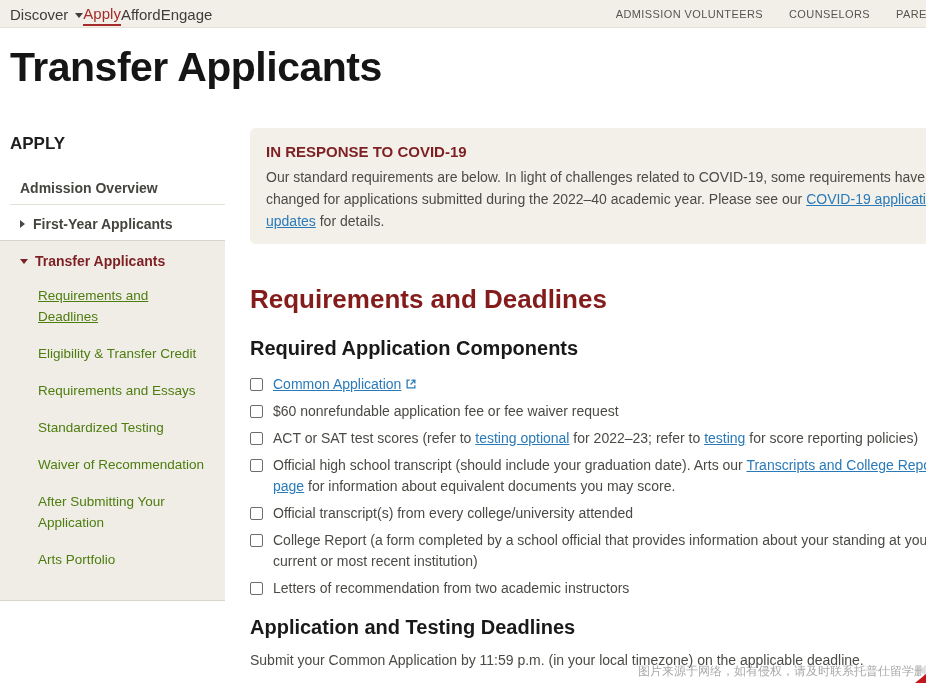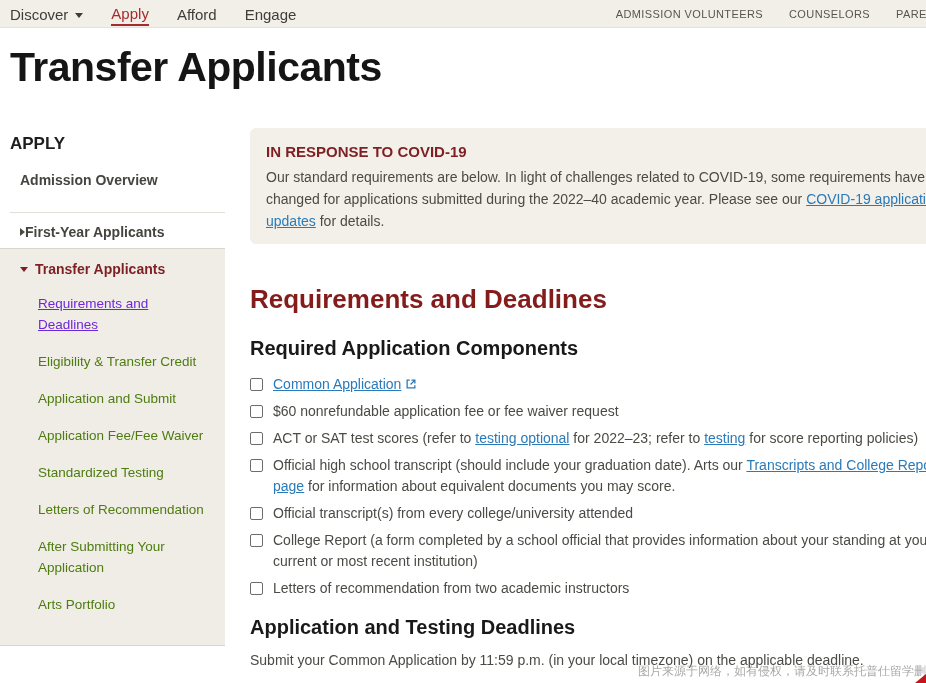--- a/index.html
+++ b/index.html
@@ -10,57 +10,57 @@
     color:#4b4a45;
   }
   a{cursor:pointer;}
   
   .nav{
     width:960px;height:28px;box-sizing:border-box;
     background:#f2efe9;border-bottom:1px solid #e6e2d8;
     display:flex;align-items:center;padding:0 10px;
     font-size:15px;
   }
-  .nav-left{display:flex;gap:28px;align-items:center;}
+  .nav-left{display:flex;align-items:center;}
   .nav-left a{display:inline-block;color:#3e3d38;text-decoration:none;padding:4px 0 2px;}
   .nav-left a.active{color:#a62b2b;border-bottom:2px solid #a62b2b;}
   .caret-down{display:inline-block;width:0;height:0;margin-left:7px;vertical-align:2px;
     border-left:4px solid transparent;border-right:4px solid transparent;border-top:5px solid #3e3d38;}
   .nav-right{margin-left:auto;display:flex;gap:26px;font-size:11px;letter-spacing:.4px;
     color:#56554f;white-space:nowrap;padding-top:1px;}
   .nav-right a{color:#56554f;text-decoration:none;}
   
   h1.page-title{
     margin:14px 0 0 10px;font-size:41px;line-height:50px;font-weight:bold;
     color:#151515;letter-spacing:-.5px;
   }
   
   .layout{display:flex;align-items:flex-start;margin-top:36px;}
   
   .sidebar{width:225px;flex:none;font-size:13.5px;color:#4b4a45;padding-top:6px;box-sizing:border-box;}
   .sb-apply{font-size:17px;font-weight:bold;color:#1e1e1e;padding:0 0 10px 10px;}
-  .sb-overview{margin-left:10px;padding:8px 0 24px 10px;border-bottom:1px solid #e2dfd6;
-    font-weight:bold;color:#45443f;font-size:14px;}
+  .sb-overview{margin-left:10px;padding:8px 0 8px 10px;border-bottom:1px solid #e2dfd6;
+    font-weight:bold;color:#45443f;font-size:14px;margin-top:8px;}
   .sb-overview a{color:#45443f;text-decoration:none;}
   .sb-collapsed{margin-left:10px;padding:11px 0 8px 10px;font-weight:bold;color:#45443f;
-    display:flex;align-items:center;font-size:14px;}
+    display:flex;align-items:center;gap:8px;font-size:14px;}
   .sb-collapsed a{color:#45443f;text-decoration:none;}
   .caret-right{display:inline-block;width:0;height:0;flex:none;
     border-top:4px solid transparent;border-bottom:4px solid transparent;border-left:5px solid #4b4a45;}
   .sb-expanded-block{background:#f0ede6;border-top:1px solid #d9d5ca;border-bottom:1px solid #d9d5ca;
     padding:12px 0 14px;margin-top:0;}
   .sb-expanded-head{padding-left:20px;font-weight:bold;font-size:14px;
     display:flex;align-items:center;gap:7px;}
   .sb-expanded-head a{color:#7d1f23;text-decoration:none;}
   .caret-down-maroon{display:inline-block;width:0;height:0;flex:none;
     border-left:4px solid transparent;border-right:4px solid transparent;border-top:5px solid #7d1f23;}
   .sb-items{list-style:none;margin:16px 0 0;padding:0;}
   .sb-items li{padding:0 0 0 38px;margin-bottom:16px;line-height:21px;white-space:pre-line;}
   .sb-items li a{color:#4d7c0f;text-decoration:none;}
-  .sb-items li.active a{color:#6d28d9;text-decoration:underline;}
+  .sb-items li.active a{color:#4d7c0f;text-decoration:underline;}
   
   .main{width:710px;flex:none;margin-left:25px;font-size:14px;}
   .covid-box{background:#f3f0e9;border-radius:6px;padding:10px 16px 12px;box-sizing:border-box;}
   .covid-title{color:#7d1f23;font-weight:bold;font-size:15px;line-height:19px;margin:4px 0 5px;}
   .covid-text{line-height:22px;margin:0;}
   a.lnk{color:#2a7ab9;text-decoration:underline;}
   h2.section-title{color:#841c1c;font-size:26px;line-height:30px;font-weight:bold;margin:40px 0 0;}
   h3.sub-title{color:#191919;font-size:20px;line-height:24px;font-weight:bold;margin:22px 0 0;}
   h3.deadlines-title{margin-top:16px;}
   ul.checklist{list-style:none;margin:14px 0 0;padding:0;}
@@ -107,24 +107,23 @@
     </div>
     <div class="sb-expanded-block">
       <div class="sb-expanded-head">
         <span class="caret-down-maroon"></span>
         <a>Transfer Applicants</a>
       </div>
       <ul class="sb-items" id="sb-items">
           <li class="active"><a>Requirements and
 Deadlines</a></li>
           <li><a>Eligibility &amp; Transfer Credit</a></li>
-          <li><a>Application and Submit</a></li>
-          <li><a>Application Fee/Fee Waiver</a></li>
+          <li><a>Requirements and Essays</a></li>
           <li><a>Standardized Testing</a></li>
-          <li><a>Letters of Recommendation</a></li>
+          <li><a>Waiver of Recommendation</a></li>
           <li><a>After Submitting Your
 Application</a></li>
           <li><a>Arts Portfolio</a></li>
         </ul>
     </div>
   </aside>
 
   <main class="main">
     <section class="covid-box">
       <div class="covid-title">IN RESPONSE TO COVID-19</div>

